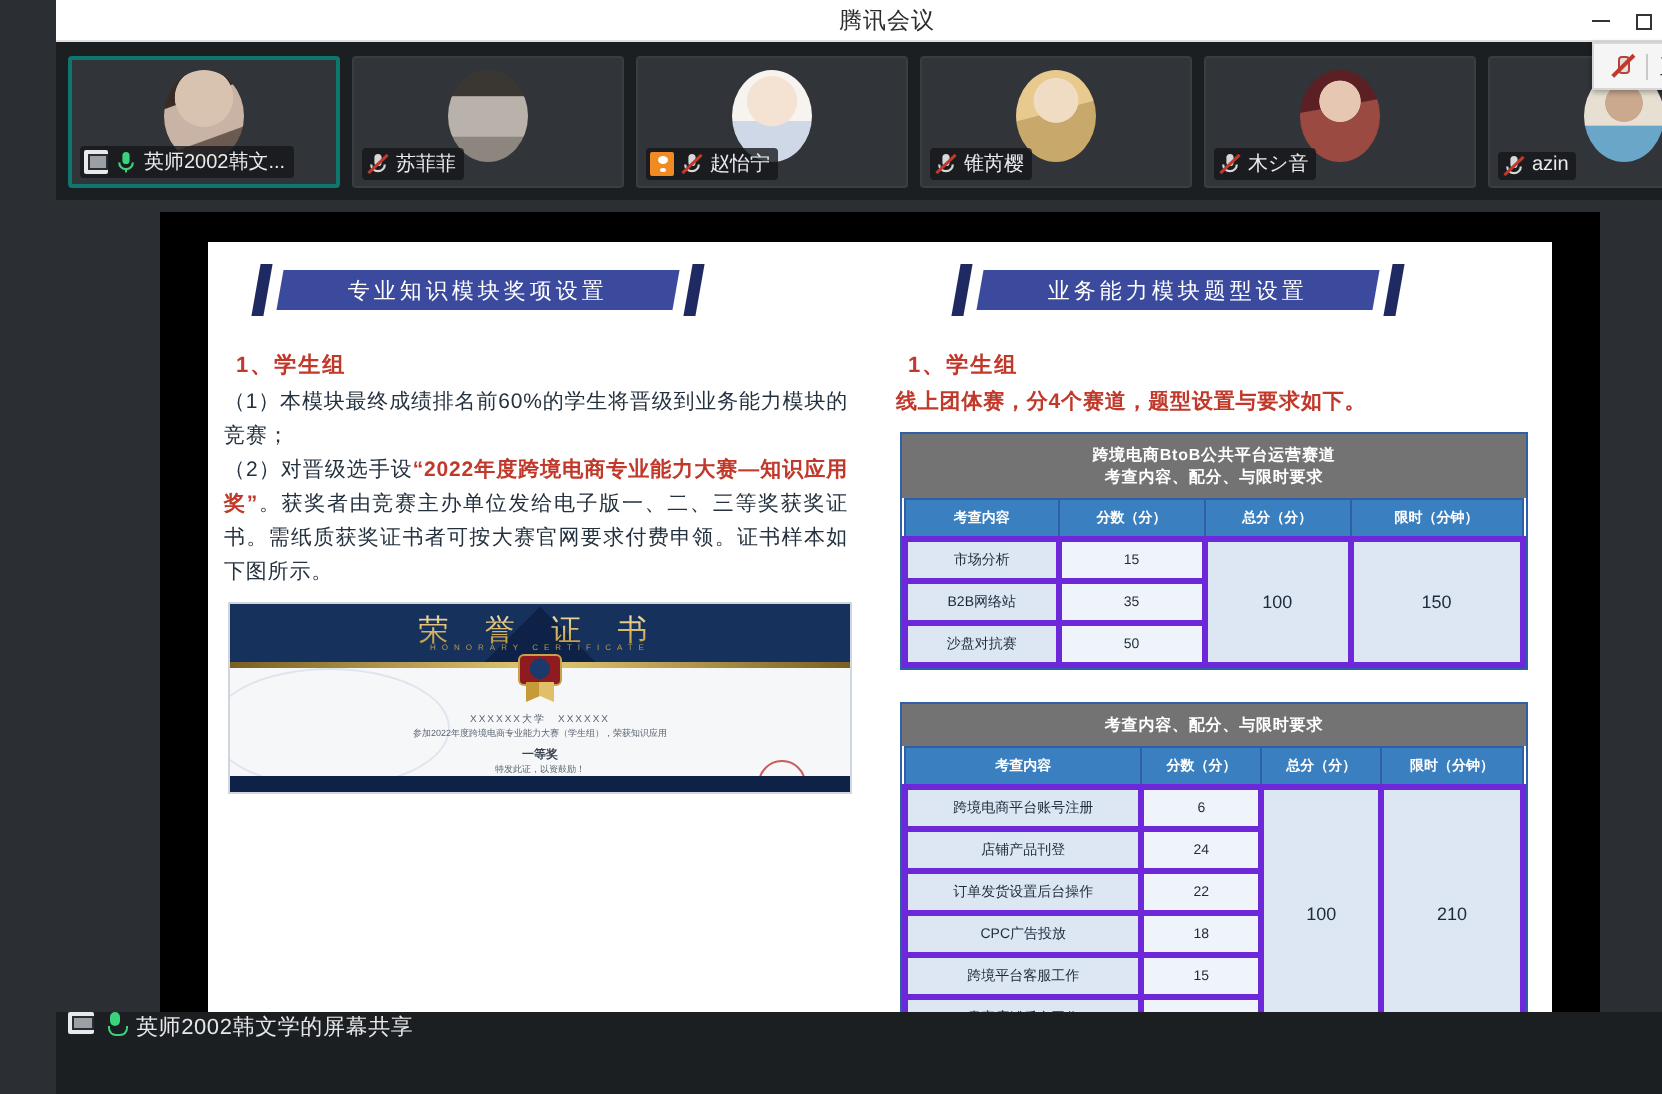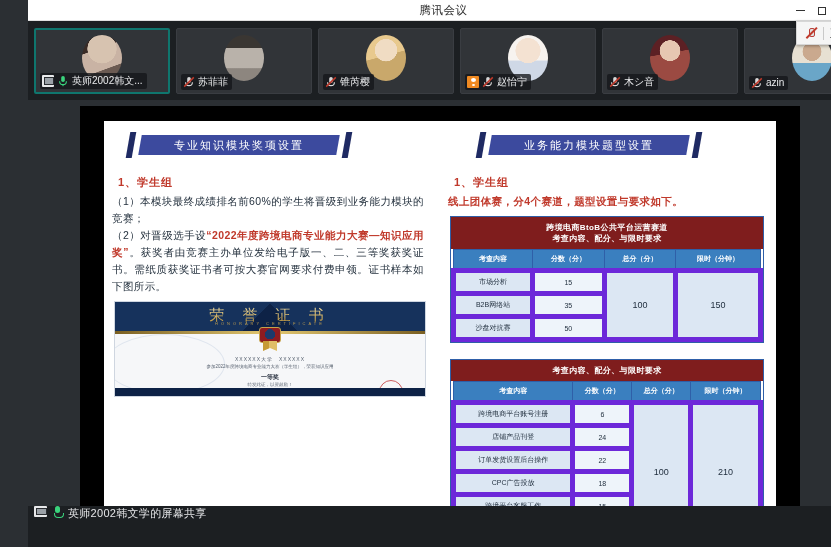--- a/index.html
+++ b/index.html
@@ -200,30 +200,30 @@
     position:absolute; left:-10px; top:32px; width:120px; height:60px;
     border-radius:50%; border:1px solid #dfe5ee;
   }
 
   
   .tbl{
     margin:0 12px 0 10px; border:1px solid #2f5fa8;
     background:#fff; font-size:7px; color:#1d2b3a;
   }
   .tbl .cap{
-    background:#7f1d1d; color:#fff; text-align:center; font-weight:bold;
+    background:#737373; color:#fff; text-align:center; font-weight:bold;
     padding:5px 2px; line-height:11px; font-size:8px; letter-spacing:.4px;
   }
   .tbl table{ width:100%; border-collapse:collapse; }
   .tbl th{
     background:#3a7fbf; color:#ffffff; font-weight:bold;
     border:1px solid #2f5fa8; padding:4px 1px; font-size:7px;
   }
   .tbl td{
-    border:5px solid #6d28d9; padding:4px 1px; text-align:center;
+    border:3px solid #6d28d9; padding:4px 1px; text-align:center;
     background:#dce7f3; font-size:7px;
   }
   .tbl td.val{ background:#eef4fa; }
   .tbl td.span{ background:#dce7f3; font-size:9px; }
 
   .gapv{ height:16px; }
 
   .pageno{
     position:absolute; right:14px; bottom:6px; font-size:9px; color:#7d7d7d;
   }
@@ -338,41 +338,41 @@
         <svg class="ic" viewBox="0 0 12 12">
           <rect x="4.2" y="1" width="3.6" height="6" rx="1.8" fill="#d8d8d8"></rect>
           <path d="M2.6 6.2a3.4 3.4 0 0 0 6.8 0" stroke="#d8d8d8" stroke-width="1.1" fill="none"></path>
           <line x1="1.2" y1="10.6" x2="10.8" y2="1.4" stroke="#c0392b" stroke-width="1.5"></line>
         </svg>
         <span class="nm">苏菲菲</span>
       </div>
     </div>
 
     <div class="tile">
-      <div class="av a4"></div>
-      <div class="namebar">
-        <svg class="ic" viewBox="0 0 12 12">
-          <rect x="4.2" y="1" width="3.6" height="6" rx="1.8" fill="#d8d8d8"></rect>
-          <path d="M2.6 6.2a3.4 3.4 0 0 0 6.8 0" stroke="#d8d8d8" stroke-width="1.1" fill="none"></path>
-          <line x1="1.2" y1="10.6" x2="10.8" y2="1.4" stroke="#c0392b" stroke-width="1.5"></line>
-        </svg>
-        <span class="nm">锥芮樱</span>
-      </div>
-    </div>
-
-    <div class="tile">
       <div class="av a3"></div>
       <div class="namebar">
         <span class="ic ic-host"></span>
         <svg class="ic" viewBox="0 0 12 12">
           <rect x="4.2" y="1" width="3.6" height="6" rx="1.8" fill="#d8d8d8"></rect>
           <path d="M2.6 6.2a3.4 3.4 0 0 0 6.8 0" stroke="#d8d8d8" stroke-width="1.1" fill="none"></path>
           <line x1="1.2" y1="10.6" x2="10.8" y2="1.4" stroke="#c0392b" stroke-width="1.5"></line>
         </svg>
         <span class="nm">赵怡宁</span>
+      </div>
+    </div>
+
+    <div class="tile">
+      <div class="av a4"></div>
+      <div class="namebar">
+        <svg class="ic" viewBox="0 0 12 12">
+          <rect x="4.2" y="1" width="3.6" height="6" rx="1.8" fill="#d8d8d8"></rect>
+          <path d="M2.6 6.2a3.4 3.4 0 0 0 6.8 0" stroke="#d8d8d8" stroke-width="1.1" fill="none"></path>
+          <line x1="1.2" y1="10.6" x2="10.8" y2="1.4" stroke="#c0392b" stroke-width="1.5"></line>
+        </svg>
+        <span class="nm">锥芮樱</span>
       </div>
     </div>
 
     <div class="tile">
       <div class="av a5"></div>
       <div class="namebar">
         <svg class="ic" viewBox="0 0 12 12">
           <rect x="4.2" y="1" width="3.6" height="6" rx="1.8" fill="#d8d8d8"></rect>
           <path d="M2.6 6.2a3.4 3.4 0 0 0 6.8 0" stroke="#d8d8d8" stroke-width="1.1" fill="none"></path>
           <line x1="1.2" y1="10.6" x2="10.8" y2="1.4" stroke="#c0392b" stroke-width="1.5"></line>

